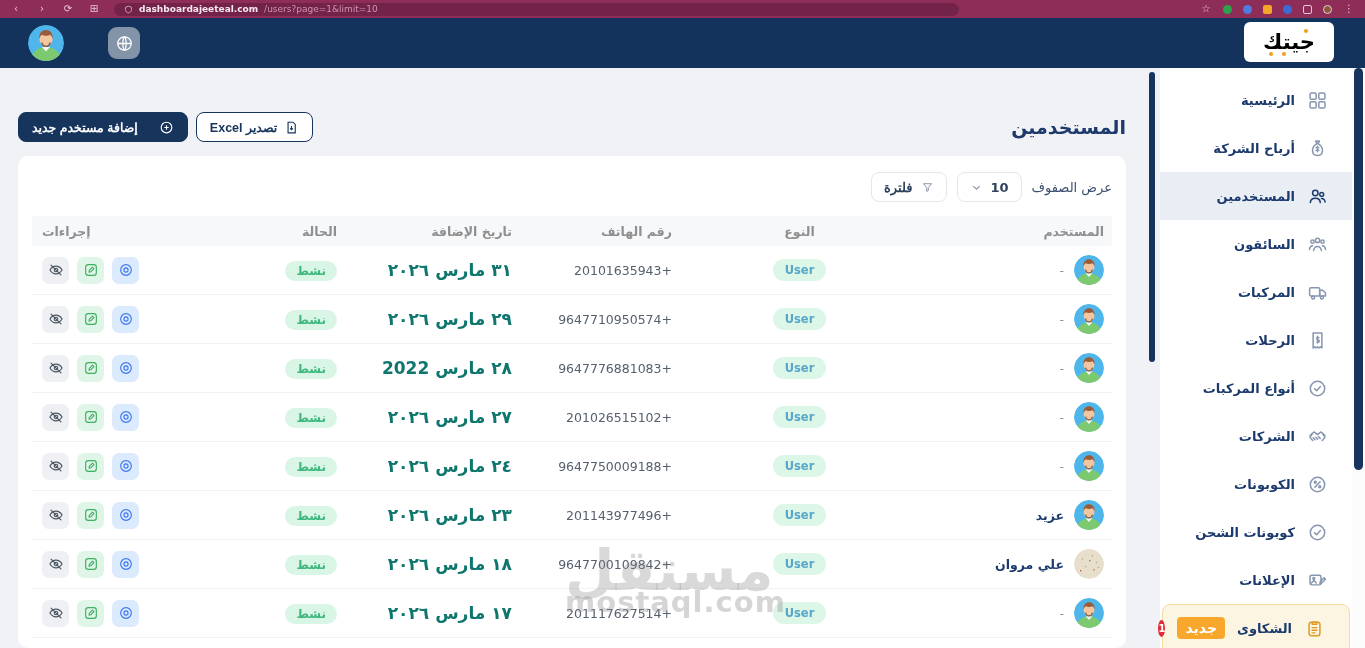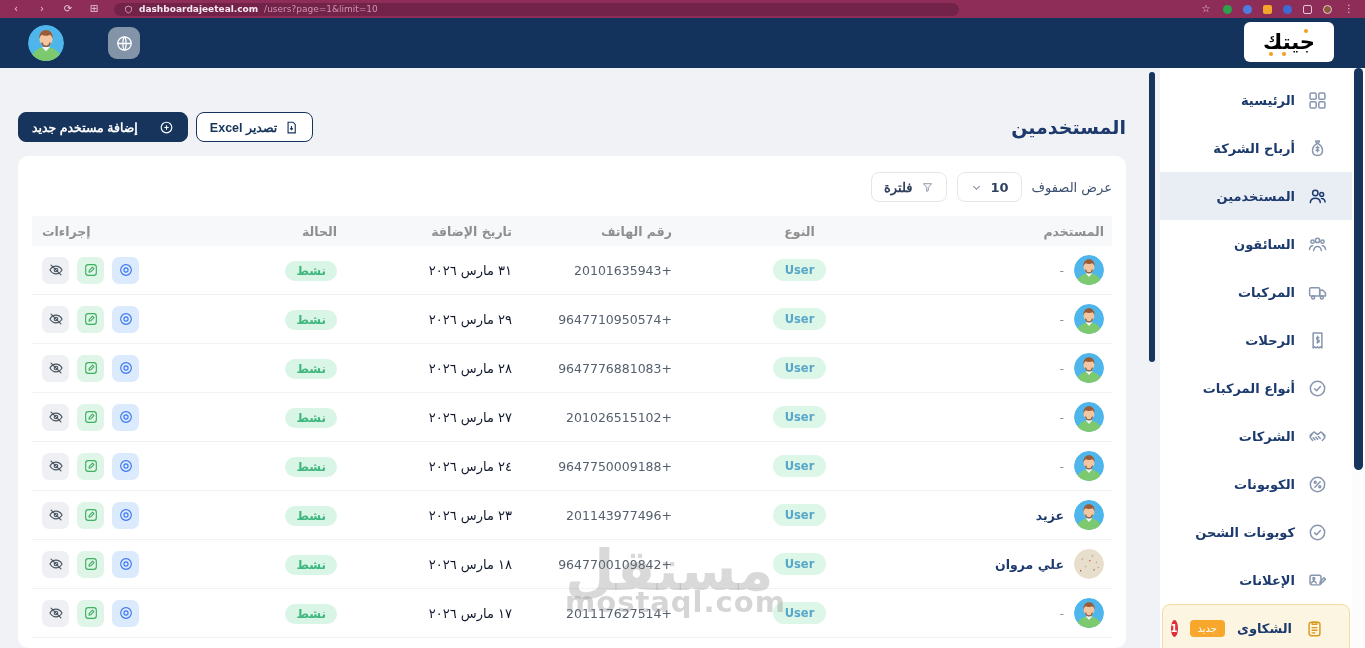--- a/index.html
+++ b/index.html
@@ -37,21 +37,21 @@
   .sidebar { position:absolute; top:68px; right:13px; width:192px; bottom:0; background:#fff; direction:rtl;
     padding-top:8px; z-index:40; }
   .sb-item { height:48px; display:flex; align-items:center; gap:12px; padding:0 24px 0 10px;
     color:#1C3A6E; font-size:13px; font-weight:600; cursor:pointer; }
   .sb-icon { width:21px; height:21px; flex:0 0 auto; color:#8795AF; display:flex; align-items:center; justify-content:center;}
   .sb-icon svg { width:21px; height:21px; }
   .sb-item.active { background:#E9EDF4; }
   .sb-item.active .sb-icon { color:#1C3A6E; }
   .sb-item.complaints { background:#FCF5E1; border:1px solid #F3DCA4; border-radius:8px 8px 0 0; margin:0 2px; }
   .sb-item.complaints .sb-icon { color:#DB9A22; }
-  .badge-new { background:#F6A72C; color:#fff; font-size:10px; font-weight:normal; padding:3px 8px; border-radius:4px;
+  .badge-new { background:#F6A72C; color:#fff; font-size:14px; font-weight:bold; padding:3px 8px; border-radius:4px;
     margin-right:auto; }
   .badge-count { background:#E12D39; color:#fff; font-size:10px; font-weight:bold; width:17px; height:17px;
     border-radius:50%; display:flex; align-items:center; justify-content:center; }
   .sb-thumb { position:absolute; top:72px; right:210px; width:6px; height:290px; background:#16345C; border-radius:3px; z-index:45;}
 
   
   .main { position:absolute; top:68px; left:0; right:205px; bottom:0; direction:rtl; }
   .content-header { display:flex; align-items:center; margin:44px 34px 0 18px; height:30px; }
   .page-title { font-size:19px; font-weight:bold; color:#1E3A6C; }
   .btn-group { margin-left:0; margin-right:auto; display:flex; gap:8px; }
@@ -74,21 +74,21 @@
   .col-user   { width:185px; padding-right:8px; display:flex; align-items:center; gap:10px; }
   .col-type   { width:255px; display:flex; justify-content:center; }
   .col-phone  { width:160px; padding-right:0; text-align:right; padding-left:28px; direction:rtl; }
   .col-date   { width:175px; text-align:right; padding-left:4px; }
   .col-status { width:95px; }
   .col-actions{ flex:1; display:flex; justify-content:flex-end; gap:8px; padding-left:10px; }
   .thead .col-phone { padding-left:28px; }
   .cell-name { font-size:12.5px; font-weight:bold; color:#1C3A6E; }
   .cell-name.empty { color:#8A94A6; font-weight:normal; }
   .cell-phone { font-size:12.5px; color:#55606E; }
-  .cell-date { font-size:13px; color:#0f172a; }
+  .cell-date { font-size:17px; color:#0f766e;font-weight:bold; }
   .pill { display:inline-block; padding:4px 12px; border-radius:12px; font-size:11.5px; font-weight:bold; }
   .pill-type { background:#DCF6E7; color:#58A7C9; }
   .pill-status { background:#D9F5E6; color:#3FB77F; font-size:12px; padding:3px 11px;}
   .row-avatar { width:30px; height:30px; border-radius:50%; overflow:hidden; flex:0 0 auto; }
   .act-btn { width:27px; height:27px; border-radius:7px; display:flex; align-items:center; justify-content:center; cursor:pointer; }
   .act-btn svg { width:16px; height:16px; }
   .act-view { background:#DCEAFD; color:#3B77F2; }
   .act-edit { background:#DFF5E7; color:#3FAF62; }
   .act-hide { background:#EEF0F3; color:#4A5560; }
 
@@ -422,21 +422,21 @@
                 <circle cx="18" cy="14.2" r="6.6" fill="#F2C6A0"></circle>
                 <path d="M11.2 14c-.3-6 3-9 6.8-9s7.1 3 6.8 9c-.9-2.6-1.9-3.8-2.8-4.2-2 1.3-6 1.3-8 0-.9.4-1.9 1.6-2.8 4.2z" fill="#9A5B36"></path>
                 <path d="M13.8 17.5c.7 2.6 2.2 3.9 4.2 3.9s3.5-1.3 4.2-3.9" fill="none" stroke="#9A5B36" stroke-width="1.4"></path>
               </svg></span>
             <span class="cell-name empty">-</span>
           </div>
           <div class="col-type">
             <span class="pill pill-type">User</span>
           </div>
           <div class="col-phone cell-phone">+9647776881083</div>
-          <div class="col-date cell-date">٢٨ مارس ٢٠٢٦</div>
+          <div class="col-date cell-date">٢٨ مارس 2022</div>
           <div class="col-status"><span class="pill pill-status">نشط</span></div>
           <div class="col-actions">
             <span class="act-btn act-view">
               <svg viewBox="0 0 24 24" fill="none" stroke="currentColor" stroke-width="1.7" stroke-linecap="round" stroke-linejoin="round">
                 <circle cx="12" cy="12" r="8"></circle>
                 <circle cx="12" cy="12" r="3.1"></circle>
               </svg>
             </span>
             <span class="act-btn act-edit">
               <svg viewBox="0 0 24 24" fill="none" stroke="currentColor" stroke-width="1.7" stroke-linecap="round" stroke-linejoin="round">

